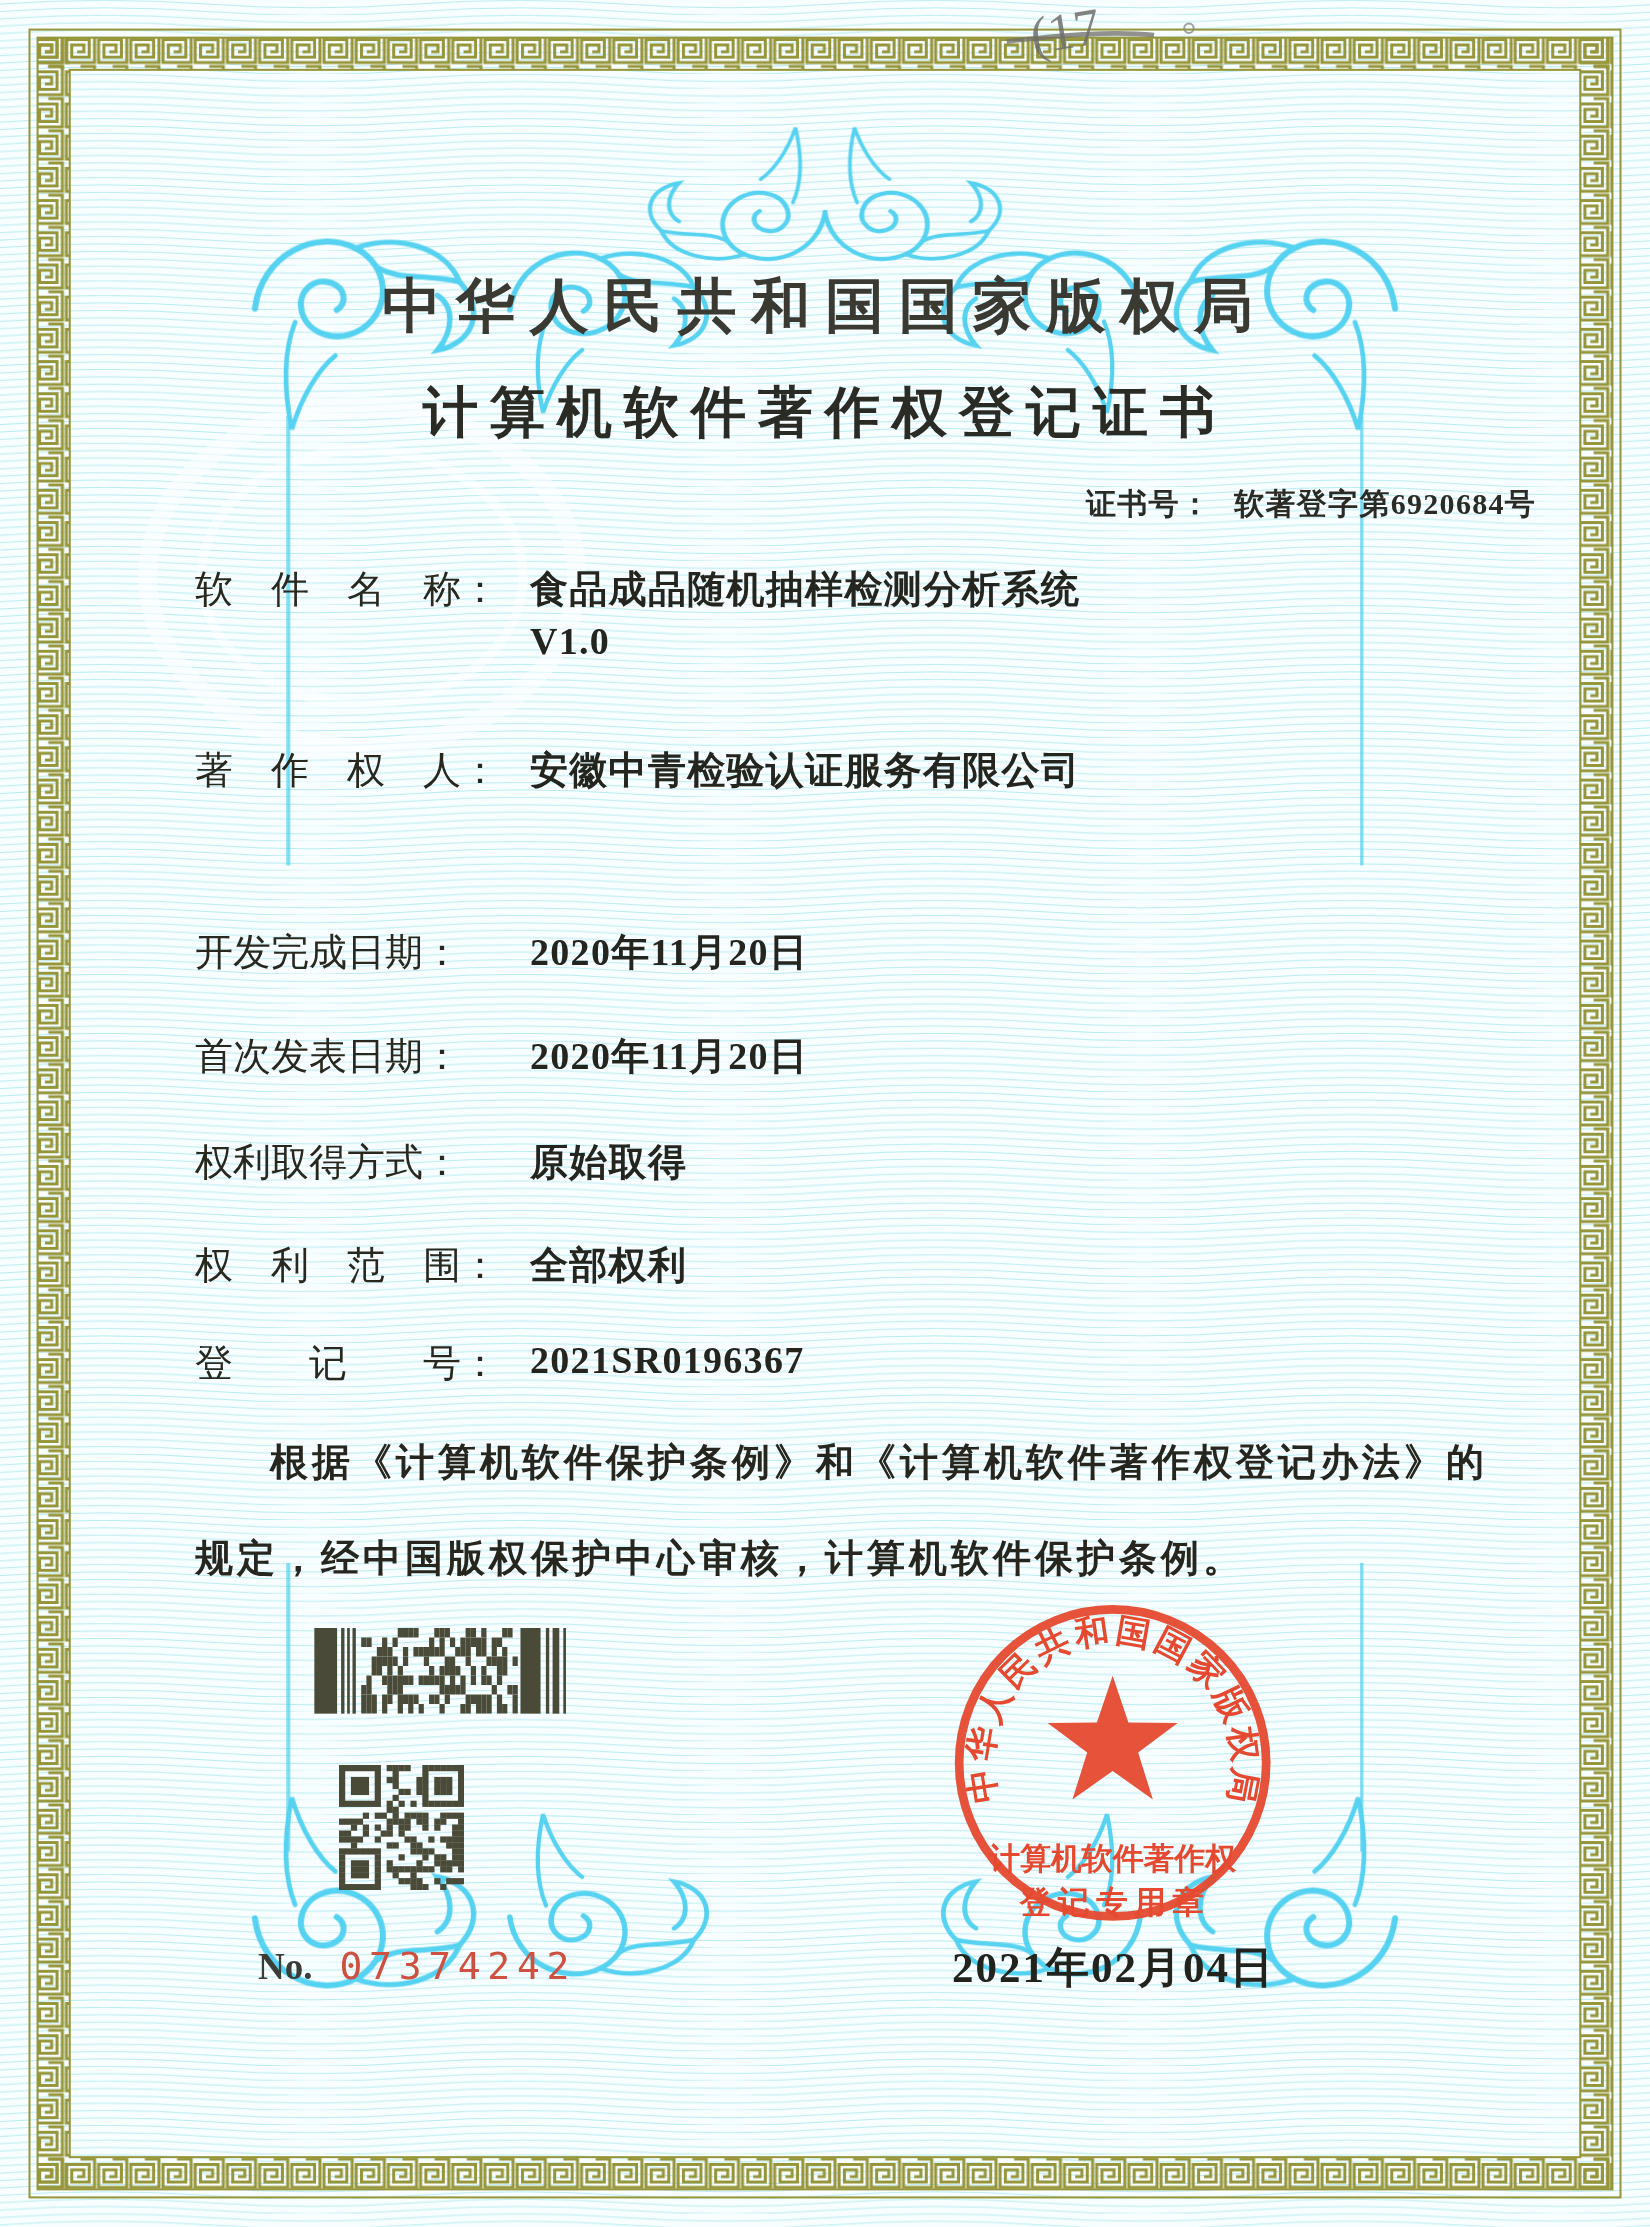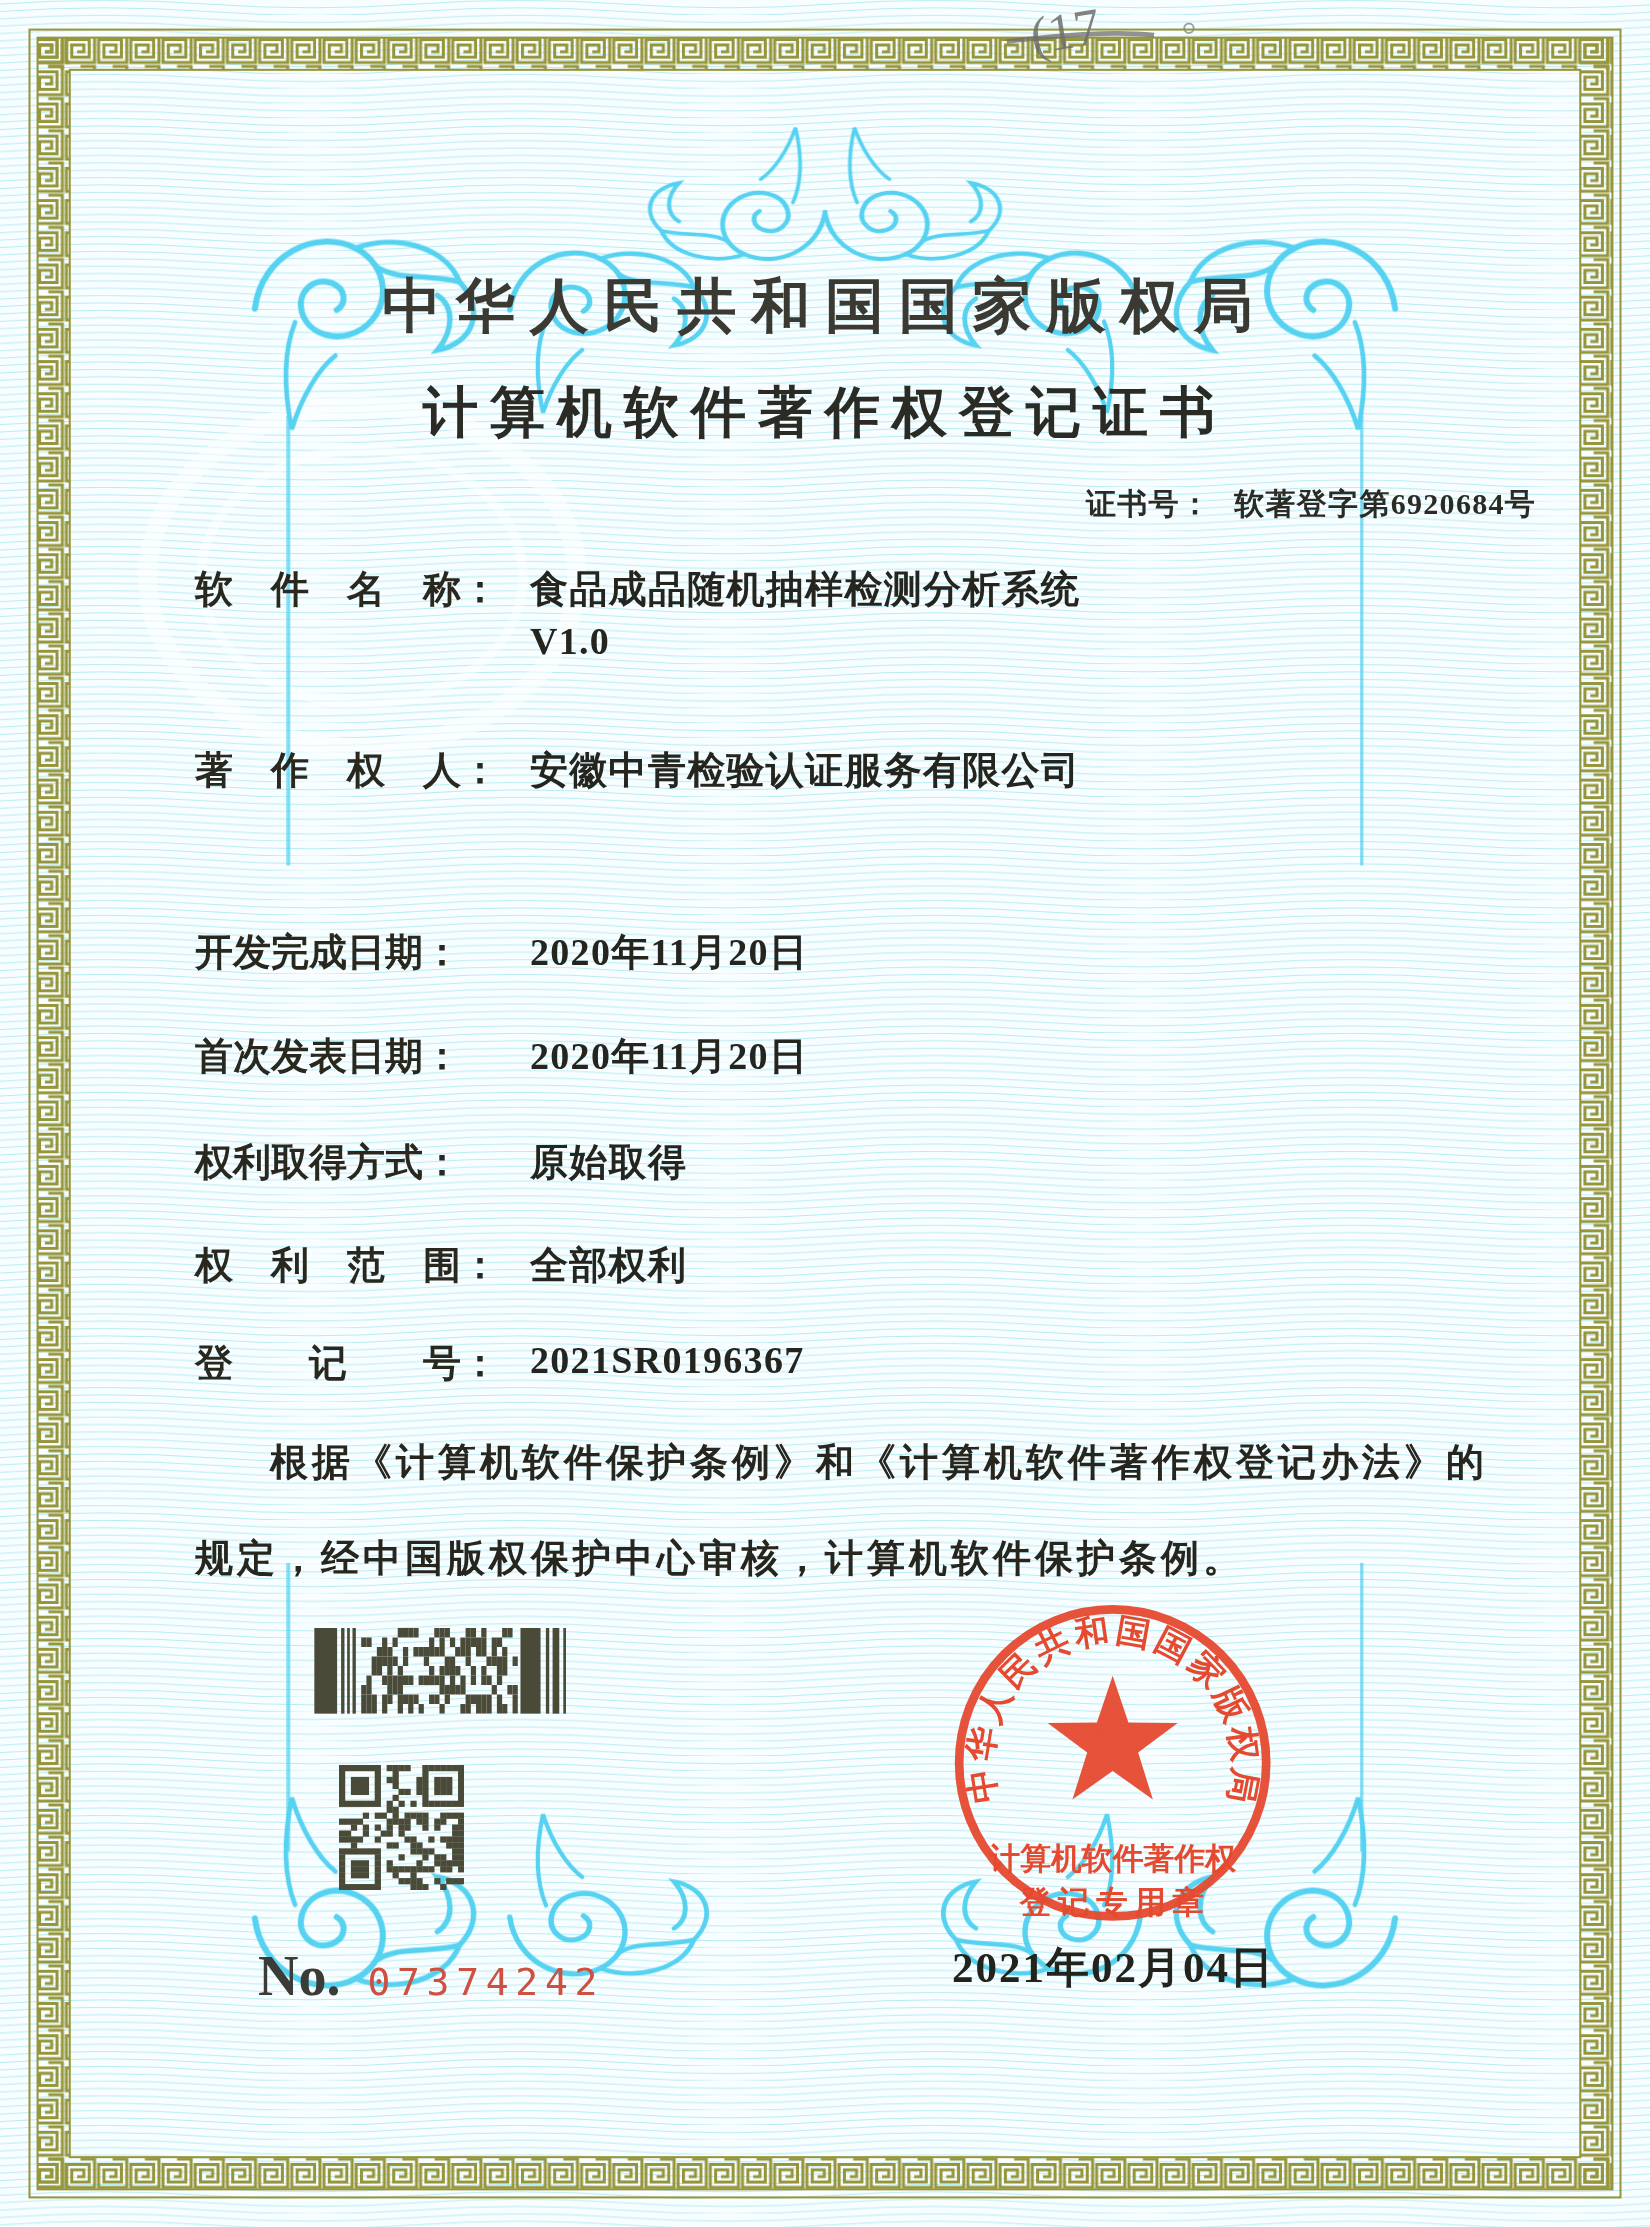--- a/index.html
+++ b/index.html
@@ -15,25 +15,25 @@
     left:0;top:267px;width:1650px;text-align:center;
     font-size:59px;font-weight:600;letter-spacing:14.8px;color:#3a3a33;
   }
   .cert-title{
     left:0;top:376px;width:1650px;text-align:center;
     font-size:55px;font-weight:700;letter-spacing:12px;color:#2b2b25;
   }
   .certno{left:1086px;top:484px;font-size:30px;letter-spacing:1.3px;color:#2b2b26;font-weight:600;}
   .certno .v{margin-left:23px;font-weight:600;}
   .row{left:0;top:0;font-size:38px;}
-  .row .lab{position:absolute;left:195px;top:0;width:302px;font-weight:700;color:#28281F;white-space:nowrap;}
+  .row .lab{position:absolute;left:195px;top:0;width:302px;font-weight:400;color:#28281F;white-space:nowrap;}
   .row .val{position:absolute;left:530px;top:0;letter-spacing:1.3px;color:#25251f;white-space:nowrap;font-weight:700;}
   .stmt{left:195px;width:1275px;font-size:38px;letter-spacing:4px;color:#26261f;font-weight:600;white-space:nowrap;}
   .serial{left:258px;top:1944px;white-space:nowrap;}
-  .serial .no{font-size:56px;color:#3b3b37;font-weight:600;}
+  .serial .no{font-size:37px;color:#3b3b37;font-weight:600;}
   .serial .num{font-family:"DejaVu Sans Mono","Liberation Mono",monospace;
     font-size:38px;color:#cd5040;letter-spacing:6.7px;margin-left:27px;font-weight:400;}
   .issue-date{left:912px;top:1939px;width:403px;text-align:center;
     font-size:43px;letter-spacing:2px;color:#23231d;font-weight:600;}
   .pencil{left:1000px;top:0;}
 </style>
 </head>
 <body>
 
 <div class="page">

